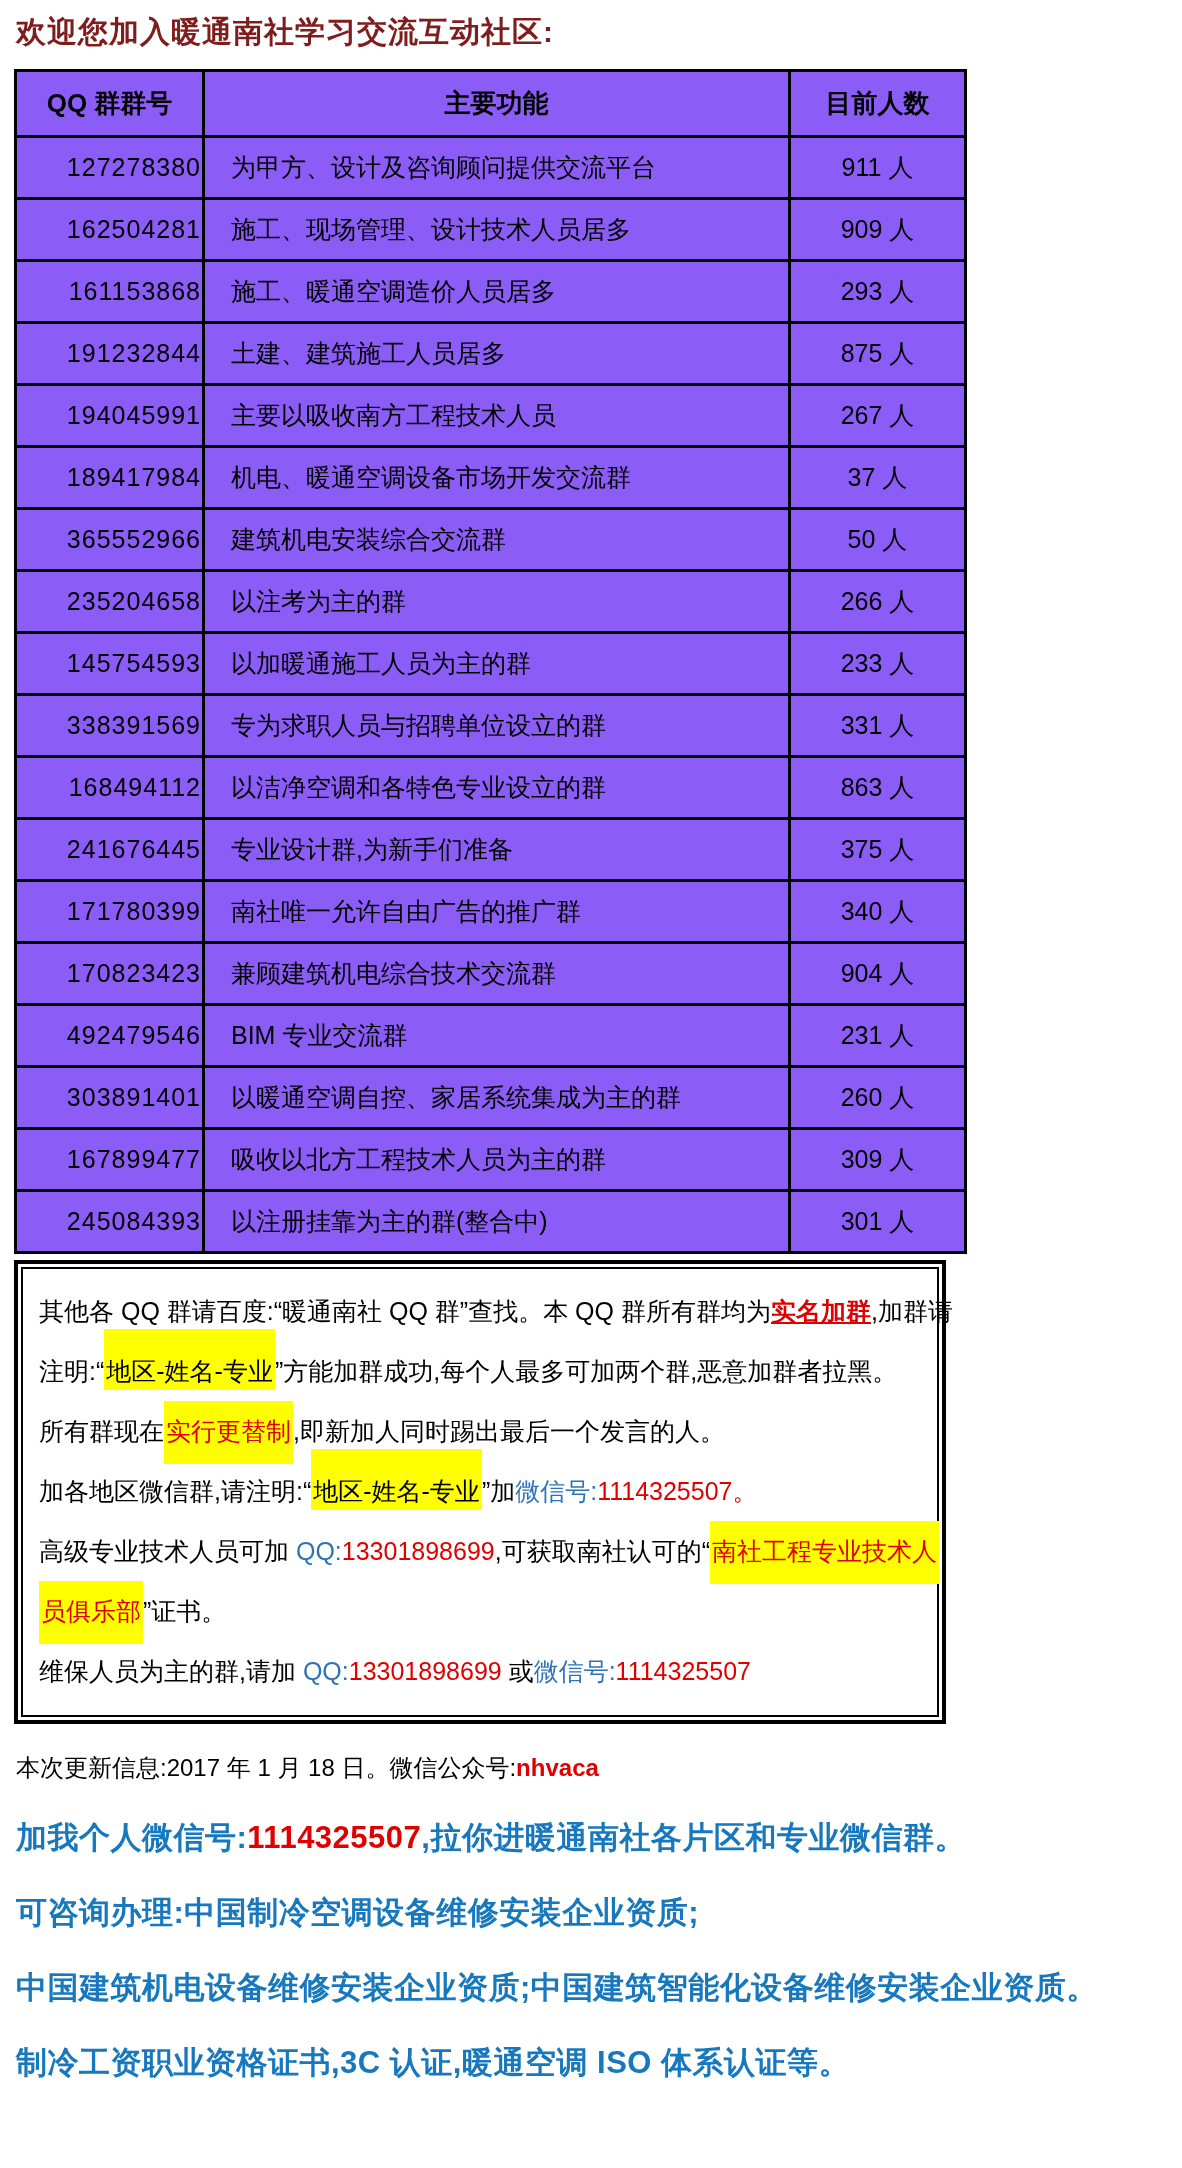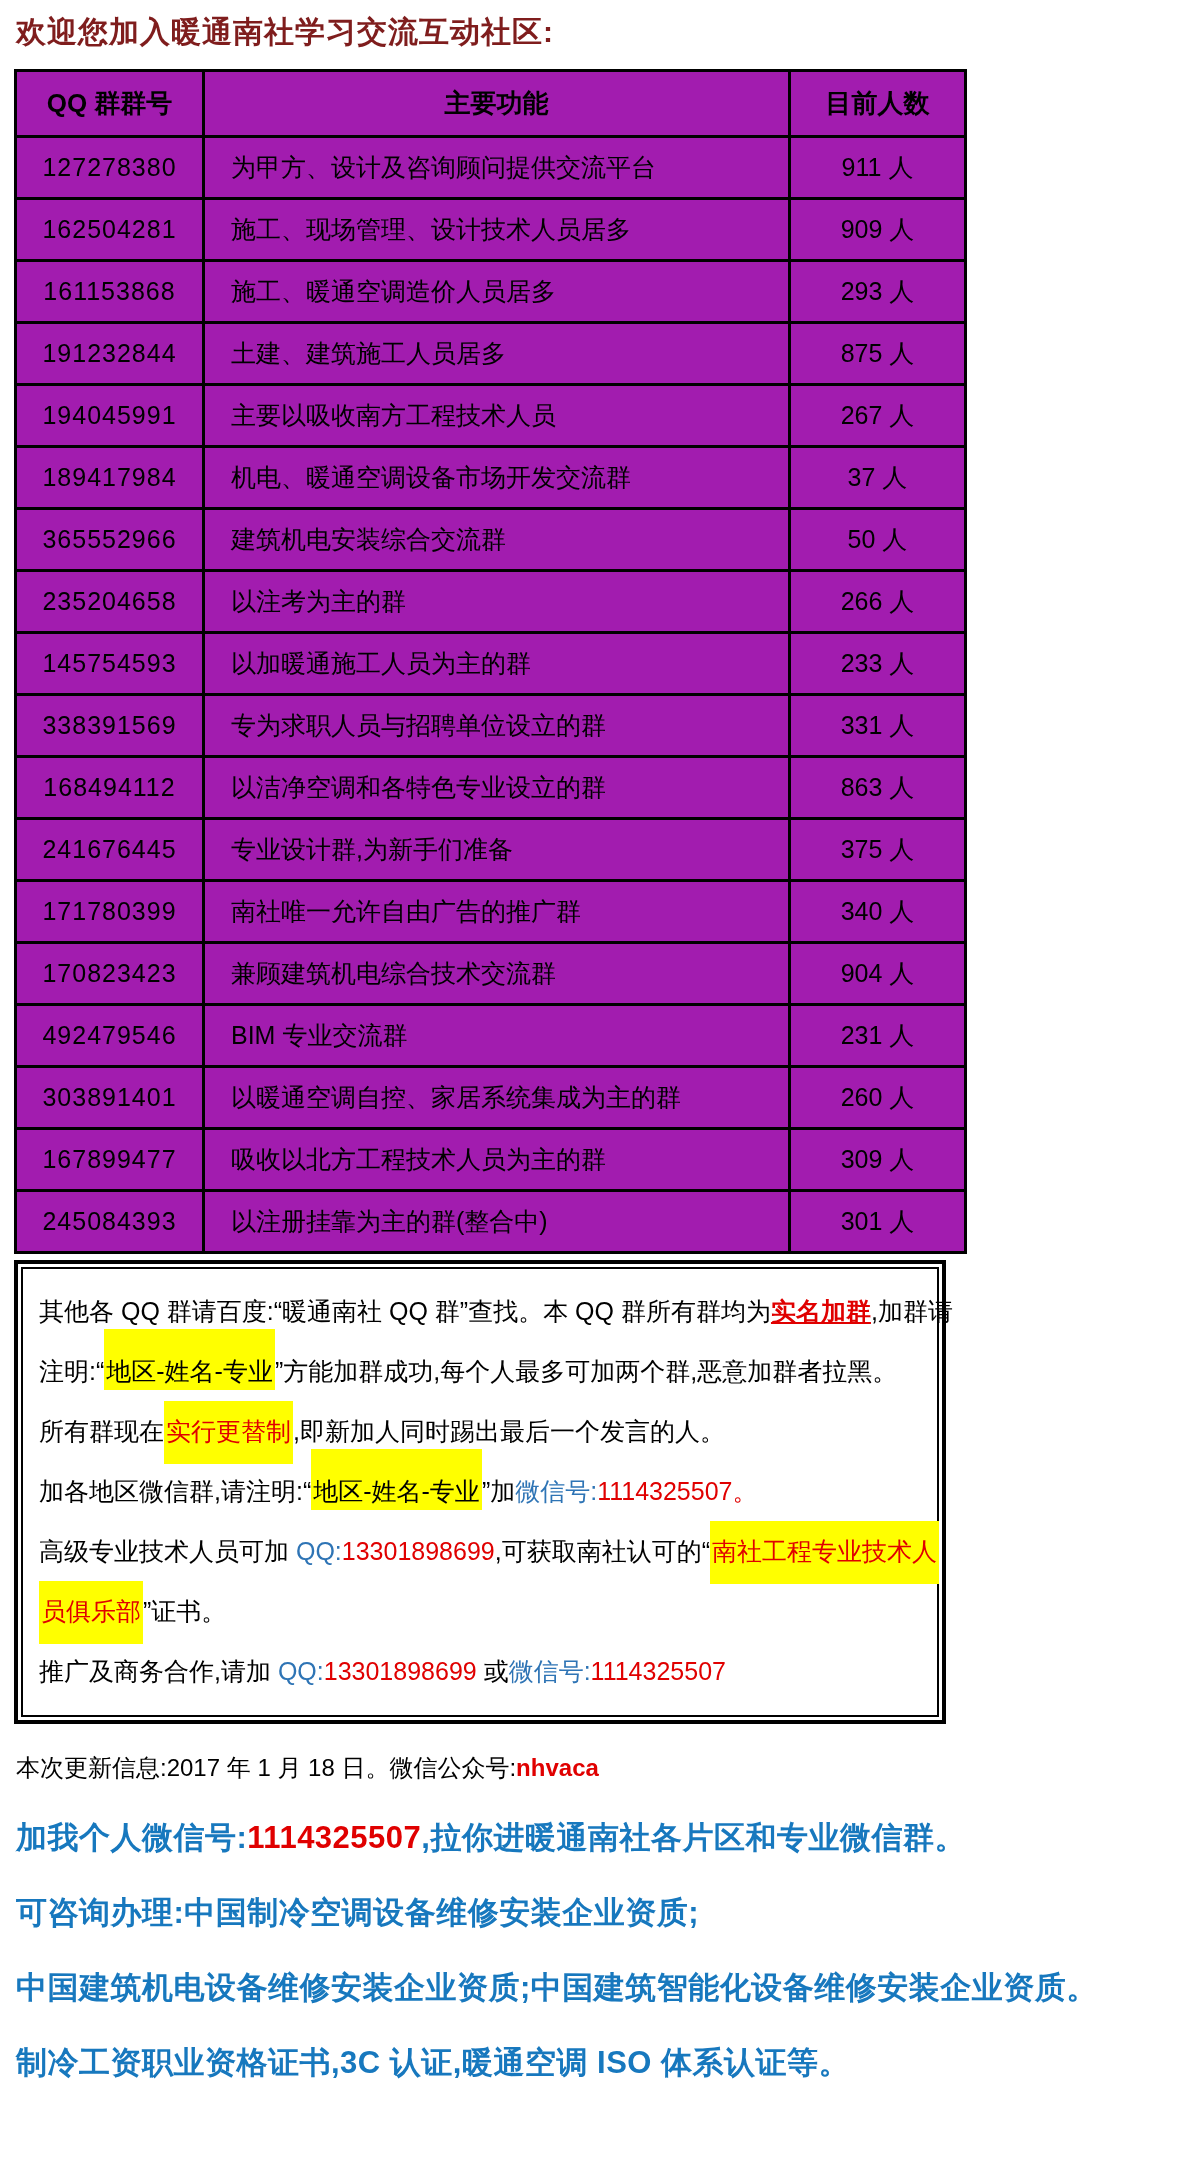--- a/index.html
+++ b/index.html
@@ -10,27 +10,27 @@
     overflow:hidden;
   }
   .page { padding:6px 14px 0 14px; }
 
   .doc-title {
     color:#7f1d1d; font-size:30px; font-weight:bold;
     margin:6px 0 16px 2px; letter-spacing:1px;
   }
 
   table.qq-table { border-collapse:collapse; width:950px; table-layout:fixed; }
-  .qq-table th, .qq-table td { border:3px solid #000; background:#a21caf; }
+  .qq-table th, .qq-table td { border:3px solid #000; background:#8b5cf6; }
   .qq-table th { height:66px; font-size:26px; font-weight:bold; text-align:center; }
   .qq-table td { height:62px; font-size:25px; }
   .qq-table col.c1 { width:188px; }
   .qq-table col.c2 { width:586px; }
   .qq-table col.c3 { width:176px; }
-  td.cell-num   { text-align:center; letter-spacing:1px; }
+  td.cell-num   { text-align:right; letter-spacing:1px; }
   td.cell-func  { text-align:left; padding-left:26px; }
   td.cell-count { text-align:center; }
 
   .note-box {
     width:932px; margin-top:6px;
     border:4px solid #000; padding:3px; background:#fff;
   }
   .note-inner { border:2px solid #000; padding:12px 16px 14px 16px; }
   .note-line { font-size:25px; line-height:60px; white-space:nowrap; }
 
@@ -166,21 +166,21 @@
   </table>
 
   <div class="note-box">
     <div class="note-inner" id="note-inner">
         <div class="note-line"><span class="s-n">其他各 QQ 群请百度:“暖通南社 QQ 群”查找。本 QQ 群所有群均为</span><span class="s-ru">实名加群</span><span class="s-n">,加群请</span></div>
         <div class="note-line"><span class="s-n">注明:“</span><span class="s-hl">地区-姓名-专业</span><span class="s-n">”方能加群成功,每个人最多可加两个群,恶意加群者拉黑。</span></div>
         <div class="note-line"><span class="s-n">所有群现在</span><span class="s-hlr">实行更替制</span><span class="s-n">,即新加人同时踢出最后一个发言的人。</span></div>
         <div class="note-line"><span class="s-n">加各地区微信群,请注明:“</span><span class="s-hl">地区-姓名-专业</span><span class="s-n">”加</span><span class="s-b">微信号:</span><span class="s-r">1114325507。</span></div>
         <div class="note-line"><span class="s-n">高级专业技术人员可加 </span><span class="s-b">QQ:</span><span class="s-r">13301898699</span><span class="s-n">,可获取南社认可的“</span><span class="s-hlr">南社工程专业技术人</span></div>
         <div class="note-line"><span class="s-hlr">员俱乐部</span><span class="s-n">”证书。</span></div>
-        <div class="note-line"><span class="s-n">推广及商务合作,请加 </span><span class="s-b">QQ:</span><span class="s-r">13301898699</span><span class="s-n"> 或</span><span class="s-b">微信号:</span><span class="s-r">1114325507</span></div>
+        <div class="note-line"><span class="s-n">维保人员为主的群,请加 </span><span class="s-b">QQ:</span><span class="s-r">13301898699</span><span class="s-n"> 或</span><span class="s-b">微信号:</span><span class="s-r">1114325507</span></div>
       </div>
   </div>
 
   <p class="update-line" id="update-line"><span class="s-n">本次更新信息:2017 年 1 月 18 日。微信公众号:</span><span class="s-rb">nhvaca</span></p>
 
   <div id="footer-lines">
       <div class="footer-line"><span class="s-i">加我个人微信号:</span><span class="s-r">1114325507</span><span class="s-i">,拉你进暖通南社各片区和专业微信群。</span></div>
       <div class="footer-line"><span class="s-i">可咨询办理:中国制冷空调设备维修安装企业资质;</span></div>
       <div class="footer-line"><span class="s-i">中国建筑机电设备维修安装企业资质;中国建筑智能化设备维修安装企业资质。</span></div>
       <div class="footer-line"><span class="s-i">制冷工资职业资格证书,3C 认证,暖通空调 ISO 体系认证等。</span></div>

